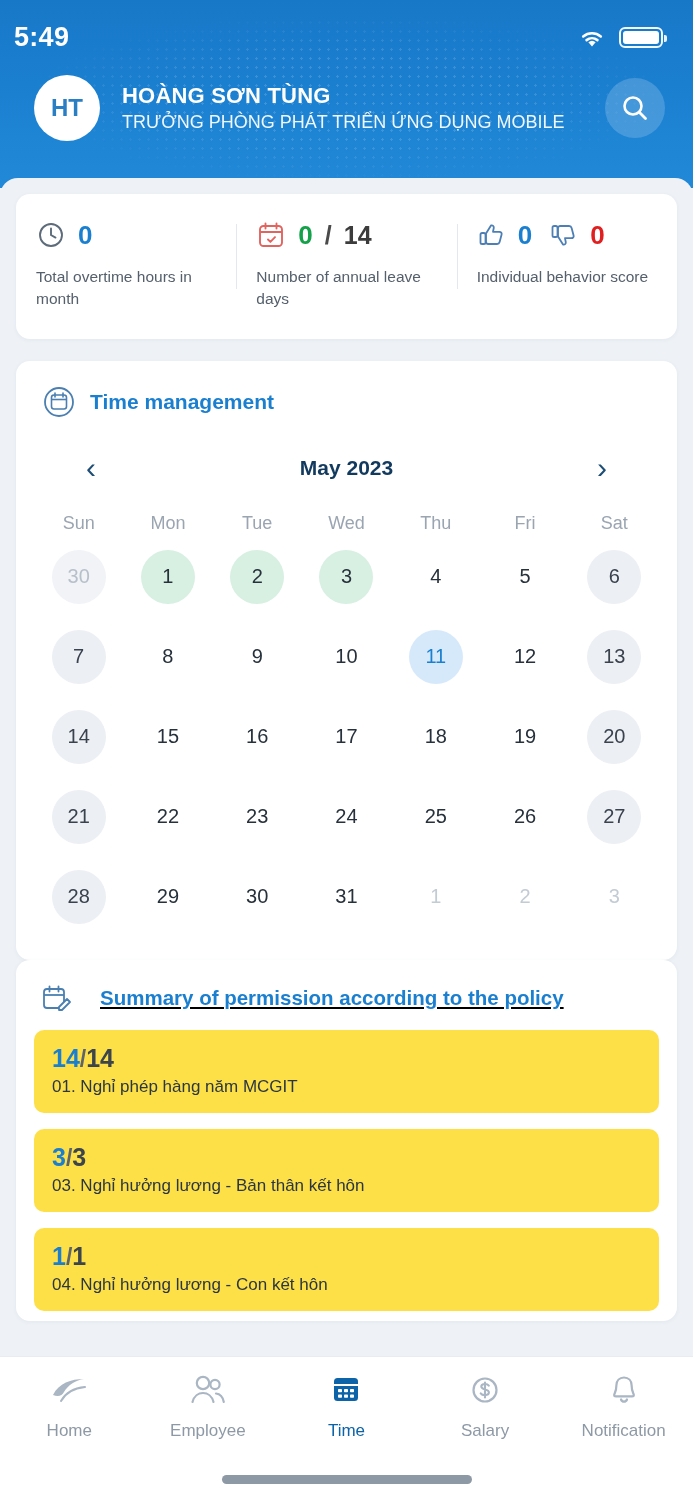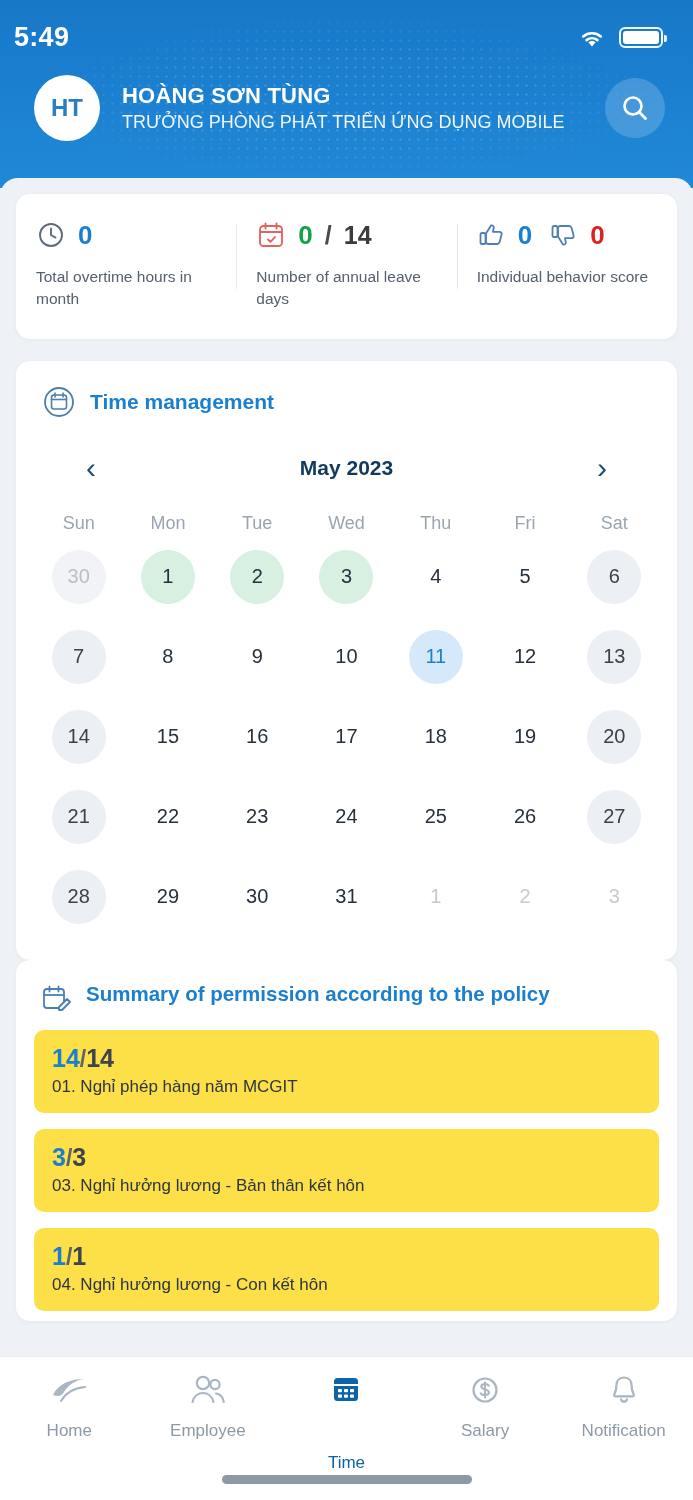--- a/index.html
+++ b/index.html
@@ -105,37 +105,37 @@
   }
   .day.muted span { color: #b7c0ca; }
   .day.weekend span { background: #eceff3; color: #39424d; }
   .day.weekend.muted span { background: #f1f3f6; color: #b7c0ca; }
   .day.work span { background: #d7f0e2; color: #27313c; }
   .day.today span { background: #d6e9fb; color: #1b7fd0; }
   .day.out span { background: none; color: #c3cbd4; }
 
   
   .sum { padding: 22px 18px 10px 18px; }
-  .sum-head { display: flex; align-items: flex-start; gap: 14px; padding-left: 6px; }
+  .sum-head { display: flex; align-items: center; gap: 28px; padding-left: 6px; text-decoration: underline; }
   .sum-title { font-size: 20.5px; font-weight: 700; color: #1b7fd0; }
   .leave-row { background: #fde047; border-radius: 10px; padding: 14px 18px 16px 18px; margin-top: 16px; }
   .leave-nums { font-size: 25px; font-weight: 700; color: #1b7fd0; }
   .leave-nums .sl { color: #5b636c; font-weight: 600; font-size: 23px; }
   .leave-nums .tot { color: #3c444c; }
   .leave-name { margin-top: 4px; font-size: 17px; color: #2c3640; }
 
   
   .tabbar {
     position: absolute; left: 0; right: 0; bottom: 0; height: 144px;
     background: #fff; border-top: 1px solid #e8ecf1;
     display: flex; align-items: flex-start; padding-top: 14px;
   }
   .tab { flex: 1; display: flex; flex-direction: column; align-items: center; gap: 10px; }
   .tab-label { font-size: 17px; color: #8e99a6; }
-  .tab.active .tab-label { color: #0d63a8; margin-top: 32px; }
+  .tab.active .tab-label { color: #0d63a8; }
   .home-indicator {
     position: absolute; bottom: 16px; left: 50%; transform: translateX(-50%);
     width: 250px; height: 9px; border-radius: 6px; background: #8e99a6;
   }
   svg { display: block; }
 </style>
 </head>
 <body>
 
 <div class="phone">

